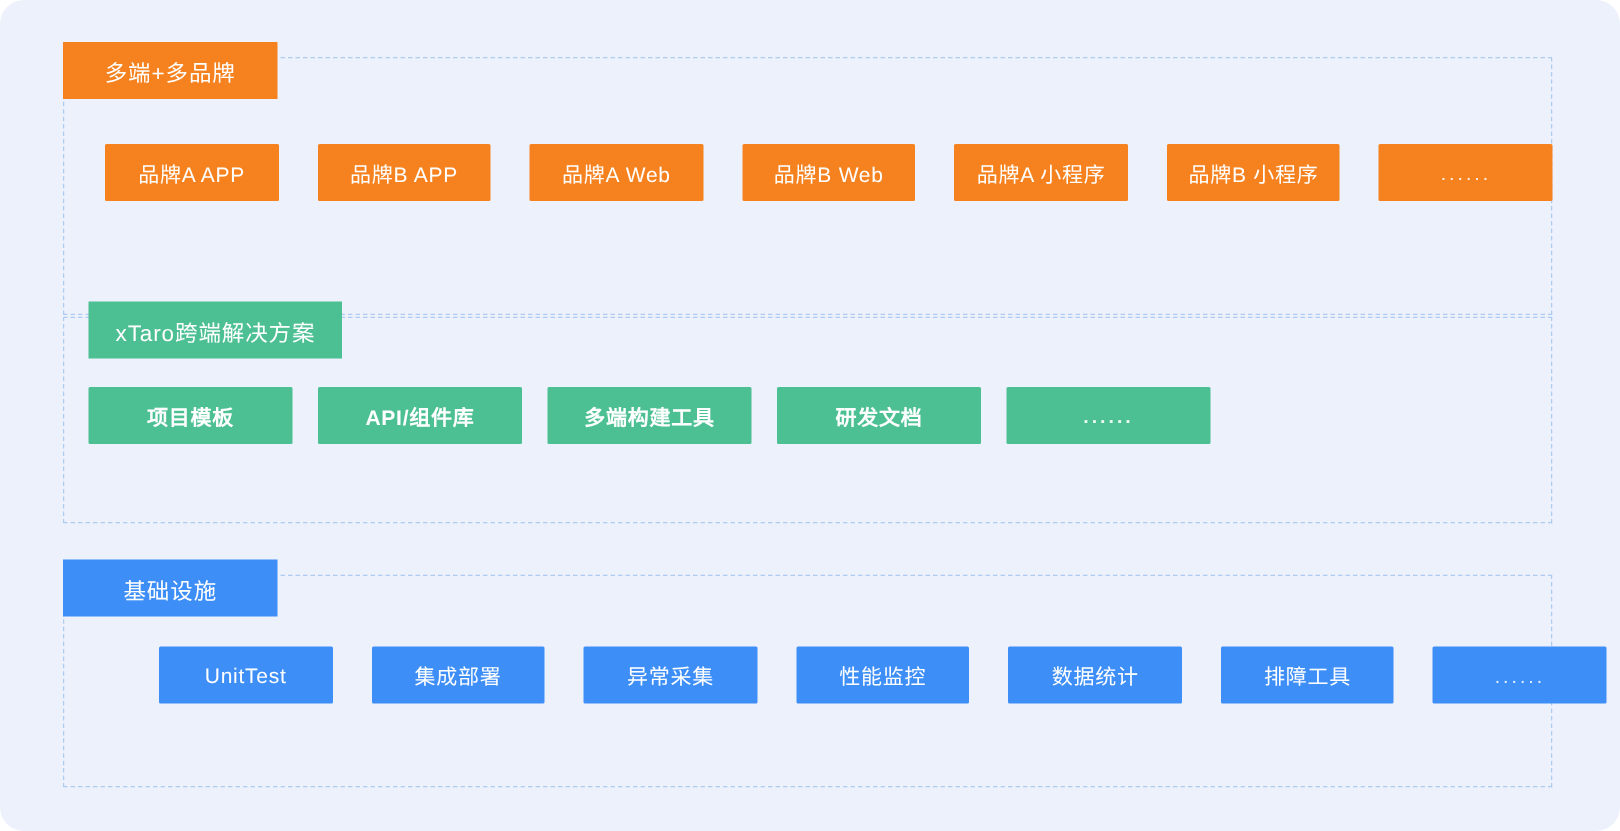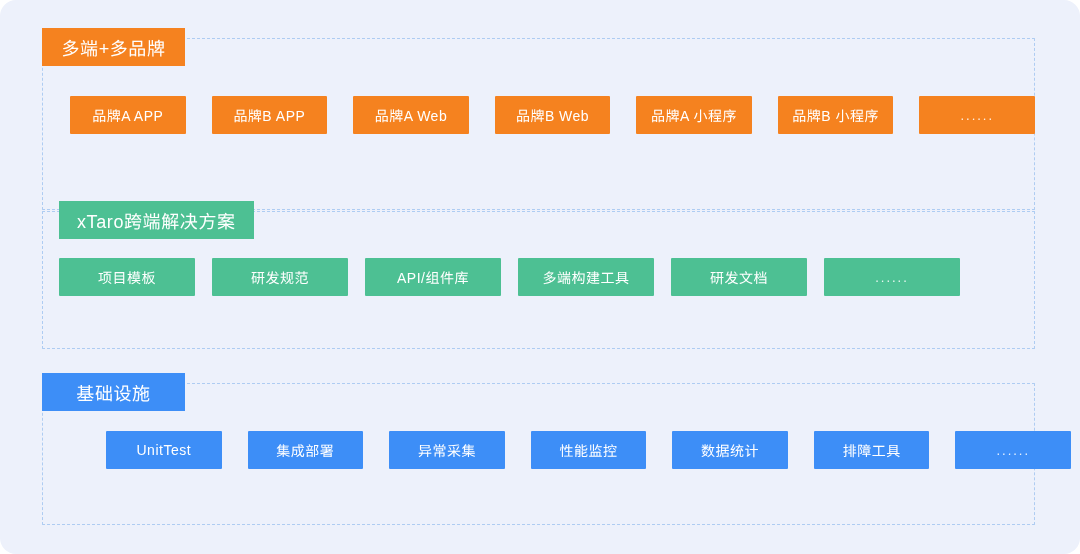--- a/index.html
+++ b/index.html
@@ -53,21 +53,21 @@
     left: 0;
     top: 0;
     height: 38px;
     min-width: 143px;
     padding: 0 18px;
     box-sizing: border-box;
     display: flex;
     align-items: center;
     justify-content: center;
     color: #ffffff;
-    font-size: 18px;
+    font-size: 15px;
     letter-spacing: 0.6px;
     white-space: nowrap;
     z-index: 3;
   }
 
   
   .card-row {
     position: absolute;
     left: 0;
     width: 100%;
@@ -104,21 +104,21 @@
   .theme-blue   .layer-tab,
   .theme-blue   .card { background: #3d8ef7; }
 
   
   #layer-multiend { top: 28px;  height: 155px; }
   #layer-multiend  .layer-frame { top: 10px;  height: 172px; }
   #layer-multiend  .card-row    { top: 68px; }
 
   #layer-xtaro { top: 201px; height: 148px; }
   #layer-xtaro     .layer-frame { top: 10px;  height: 138px; }
-  #layer-xtaro     .card-row    { top: 57px; }
+  #layer-xtaro     .card-row    { top: 57px; font-weight: bold; }
 
   #layer-infra { top: 373px; height: 152px; }
   #layer-infra     .layer-frame { top: 10px;  height: 142px; }
   #layer-infra     .card-row    { top: 58px; padding-left: 36px; }
 </style>
 </head>
 <body>
 
 <div id="diagram-card">
 
@@ -134,21 +134,20 @@
       <div class="card">品牌B 小程序</div>
       <div class="card ellipsis">......</div>
     </div>
   </section>
 
   <section class="layer theme-green" id="layer-xtaro">
     <div class="layer-frame"></div>
     <div class="layer-tab">xTaro跨端解决方案</div>
     <div class="card-row">
       <div class="card">项目模板</div>
-      <div class="card">研发规范</div>
       <div class="card">API/组件库</div>
       <div class="card">多端构建工具</div>
       <div class="card">研发文档</div>
       <div class="card ellipsis">......</div>
     </div>
   </section>
 
   <section class="layer theme-blue" id="layer-infra">
     <div class="layer-frame"></div>
     <div class="layer-tab">基础设施</div>

